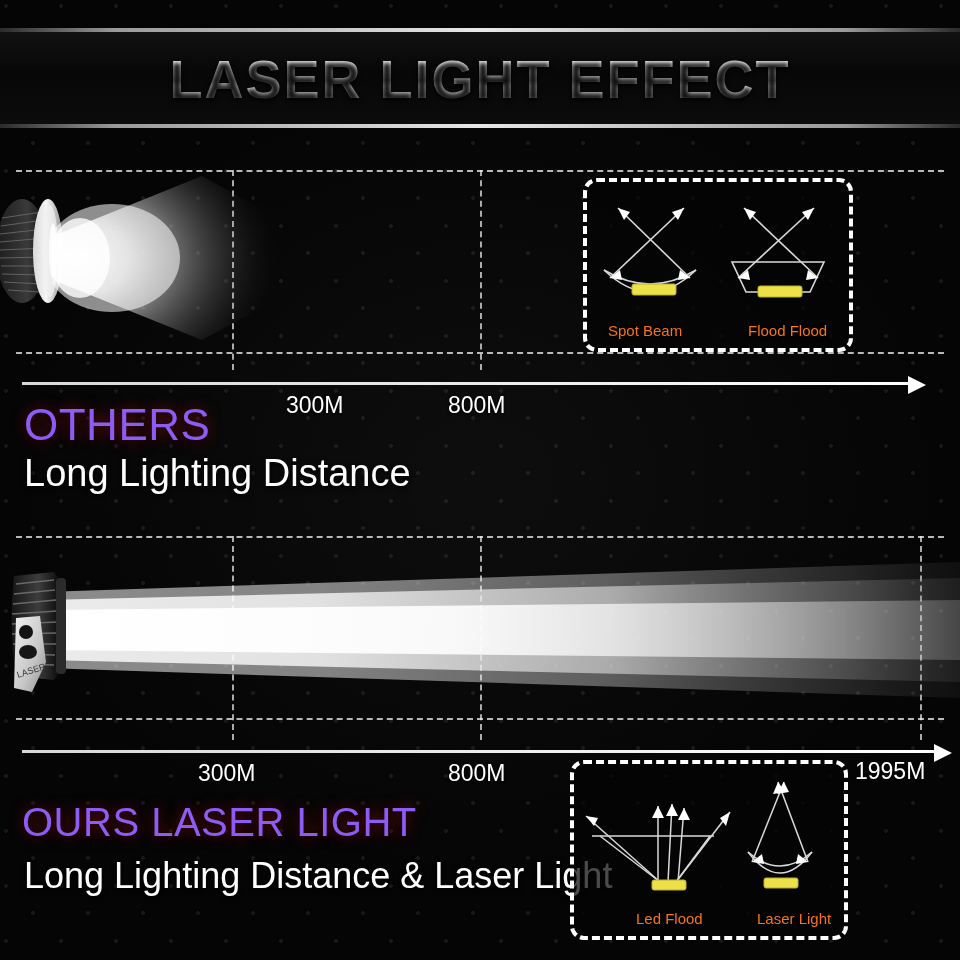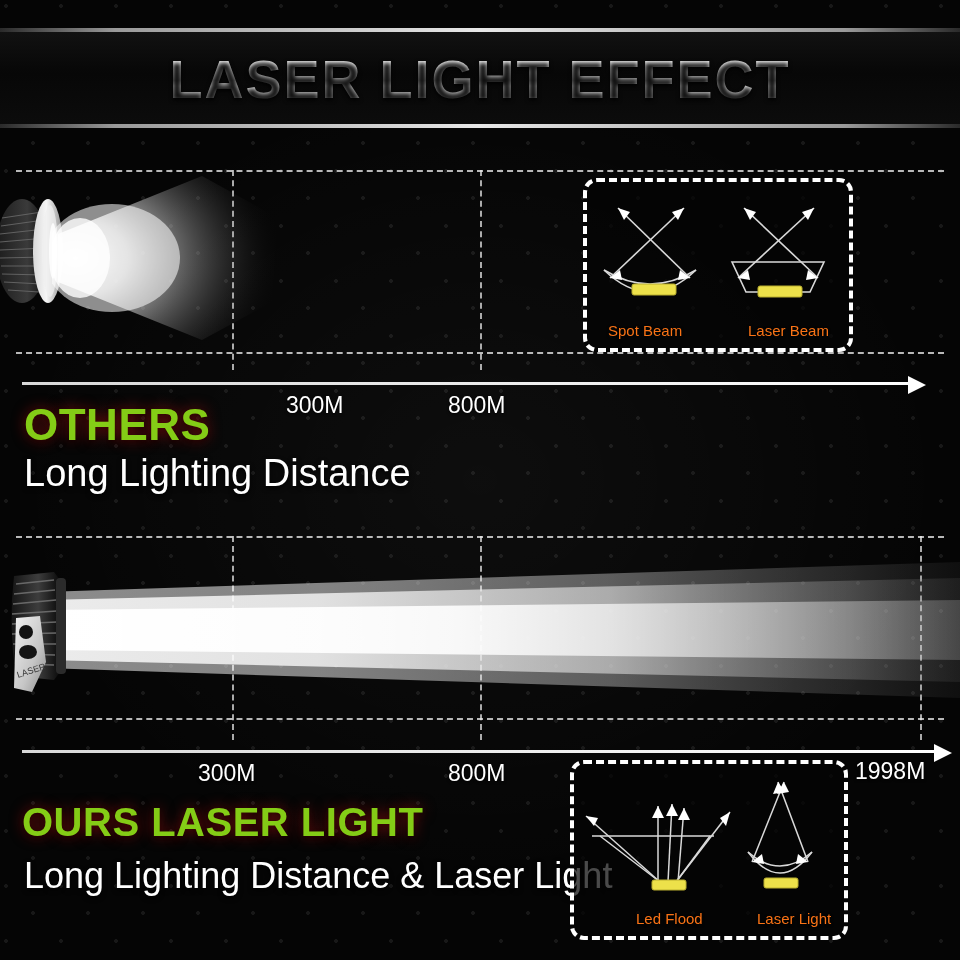--- a/index.html
+++ b/index.html
@@ -44,21 +44,21 @@
   
   .hdash{position:absolute;height:0;border-top:2px dashed rgba(235,235,235,.78);}
   .vdash{position:absolute;width:0;border-left:2px dashed rgba(235,235,235,.72);}
   
   .axis{position:absolute;height:3px;background:linear-gradient(90deg,#d8d8d8,#ffffff);}
   .axis-head{position:absolute;width:0;height:0;border-style:solid;
     border-width:9px 0 9px 18px;border-color:transparent transparent transparent #ffffff;}
   .tick{position:absolute;color:#fff;font-size:23px;font-weight:400;white-space:nowrap;
     text-shadow:0 1px 3px #000;}
   
-  .red-head{position:absolute;color:#84cc16;font-weight:700;white-space:nowrap;
+  .red-head{position:absolute;color:#8b5cf6;font-weight:400;white-space:nowrap;
     letter-spacing:.5px;
     text-shadow:0 0 14px rgba(220,20,20,.55), 0 3px 5px rgba(0,0,0,.95);}
   .sub-head{position:absolute;color:#fff;font-weight:400;white-space:nowrap;
     text-shadow:0 2px 5px rgba(0,0,0,.95);}
   
   .lamp-round{position:absolute;}
   .lamp-bar{position:absolute;}
   
   .beam{position:absolute;pointer-events:none;}
   
@@ -165,21 +165,21 @@
     </g>
     <g fill="#ffffff">
       <polygon points="222,22 210,26 216,34"></polygon>
         <polygon points="152,22 158,34 164,26"></polygon>
       <polygon points="146,92 156,84 158,94"></polygon>
         <polygon points="226,92 214,94 216,84"></polygon>
     </g>
     <rect x="166" y="100" width="44" height="11" rx="2" fill="#ede14a" stroke="#b9ae2e" stroke-width="1"></rect>
   </svg>
   <div class="inset-label" style="left:608px;top:322px;">Spot Beam</div>
-  <div class="inset-label" style="left:748px;top:322px;">Laser Beam</div>
+  <div class="inset-label" style="left:748px;top:322px;">Flood Flood</div>
 
   <div class="hdash" style="left:16px;top:536px;width:928px;"></div>
   <div class="hdash" style="left:16px;top:718px;width:928px;"></div>
   <div class="vdash" style="left:232px;top:536px;height:204px;"></div>
   <div class="vdash" style="left:480px;top:536px;height:204px;"></div>
   <div class="vdash" style="left:920px;top:536px;height:204px;"></div>
 
   <svg class="beam" style="left:40px;top:548px;" width="920" height="160" viewBox="0 0 920 160" preserveAspectRatio="none">
     <defs>
       <linearGradient id="lb" x1="0" y1="0" x2="1" y2="0">
@@ -238,21 +238,21 @@
     <path d="M14 52 L38 50 L44 96 L30 126 L12 122 Z" fill="url(#brkt)"></path>
     <circle cx="24" cy="66" r="7" fill="#121212"></circle>
     <ellipse cx="26" cy="86" rx="9" ry="7" fill="#151515"></ellipse>
     <text x="16" y="112" fill="#3a3a3a" font-size="9" font-family="Liberation Sans, sans-serif" transform="rotate(-18 16 112)">LASER</text>
   </svg>
 
   <div class="axis" style="left:22px;top:750px;width:916px;"></div>
   <div class="axis-head" style="left:934px;top:744px;"></div>
   <div class="tick" style="left:198px;top:760px;">300M</div>
   <div class="tick" style="left:448px;top:760px;">800M</div>
-  <div class="tick" style="left:855px;top:758px;">1998M</div>
+  <div class="tick" style="left:855px;top:758px;">1995M</div>
 
   <div class="red-head" style="left:22px;top:800px;font-size:40px;">OURS LASER LIGHT</div>
   <div class="sub-head" style="left:24px;top:855px;font-size:36px;">Long Lighting Distance &amp; Laser Light</div>
 
   <div class="inset" style="left:570px;top:760px;width:270px;height:172px;"></div>
   <svg style="position:absolute;left:580px;top:770px;" width="252" height="138" viewBox="0 0 252 138">
     <g stroke="#d9d9d9" stroke-width="1.5" fill="none">
 
       <path d="M12 66 L134 66"></path>
       <path d="M78 112 L78 36"></path>

